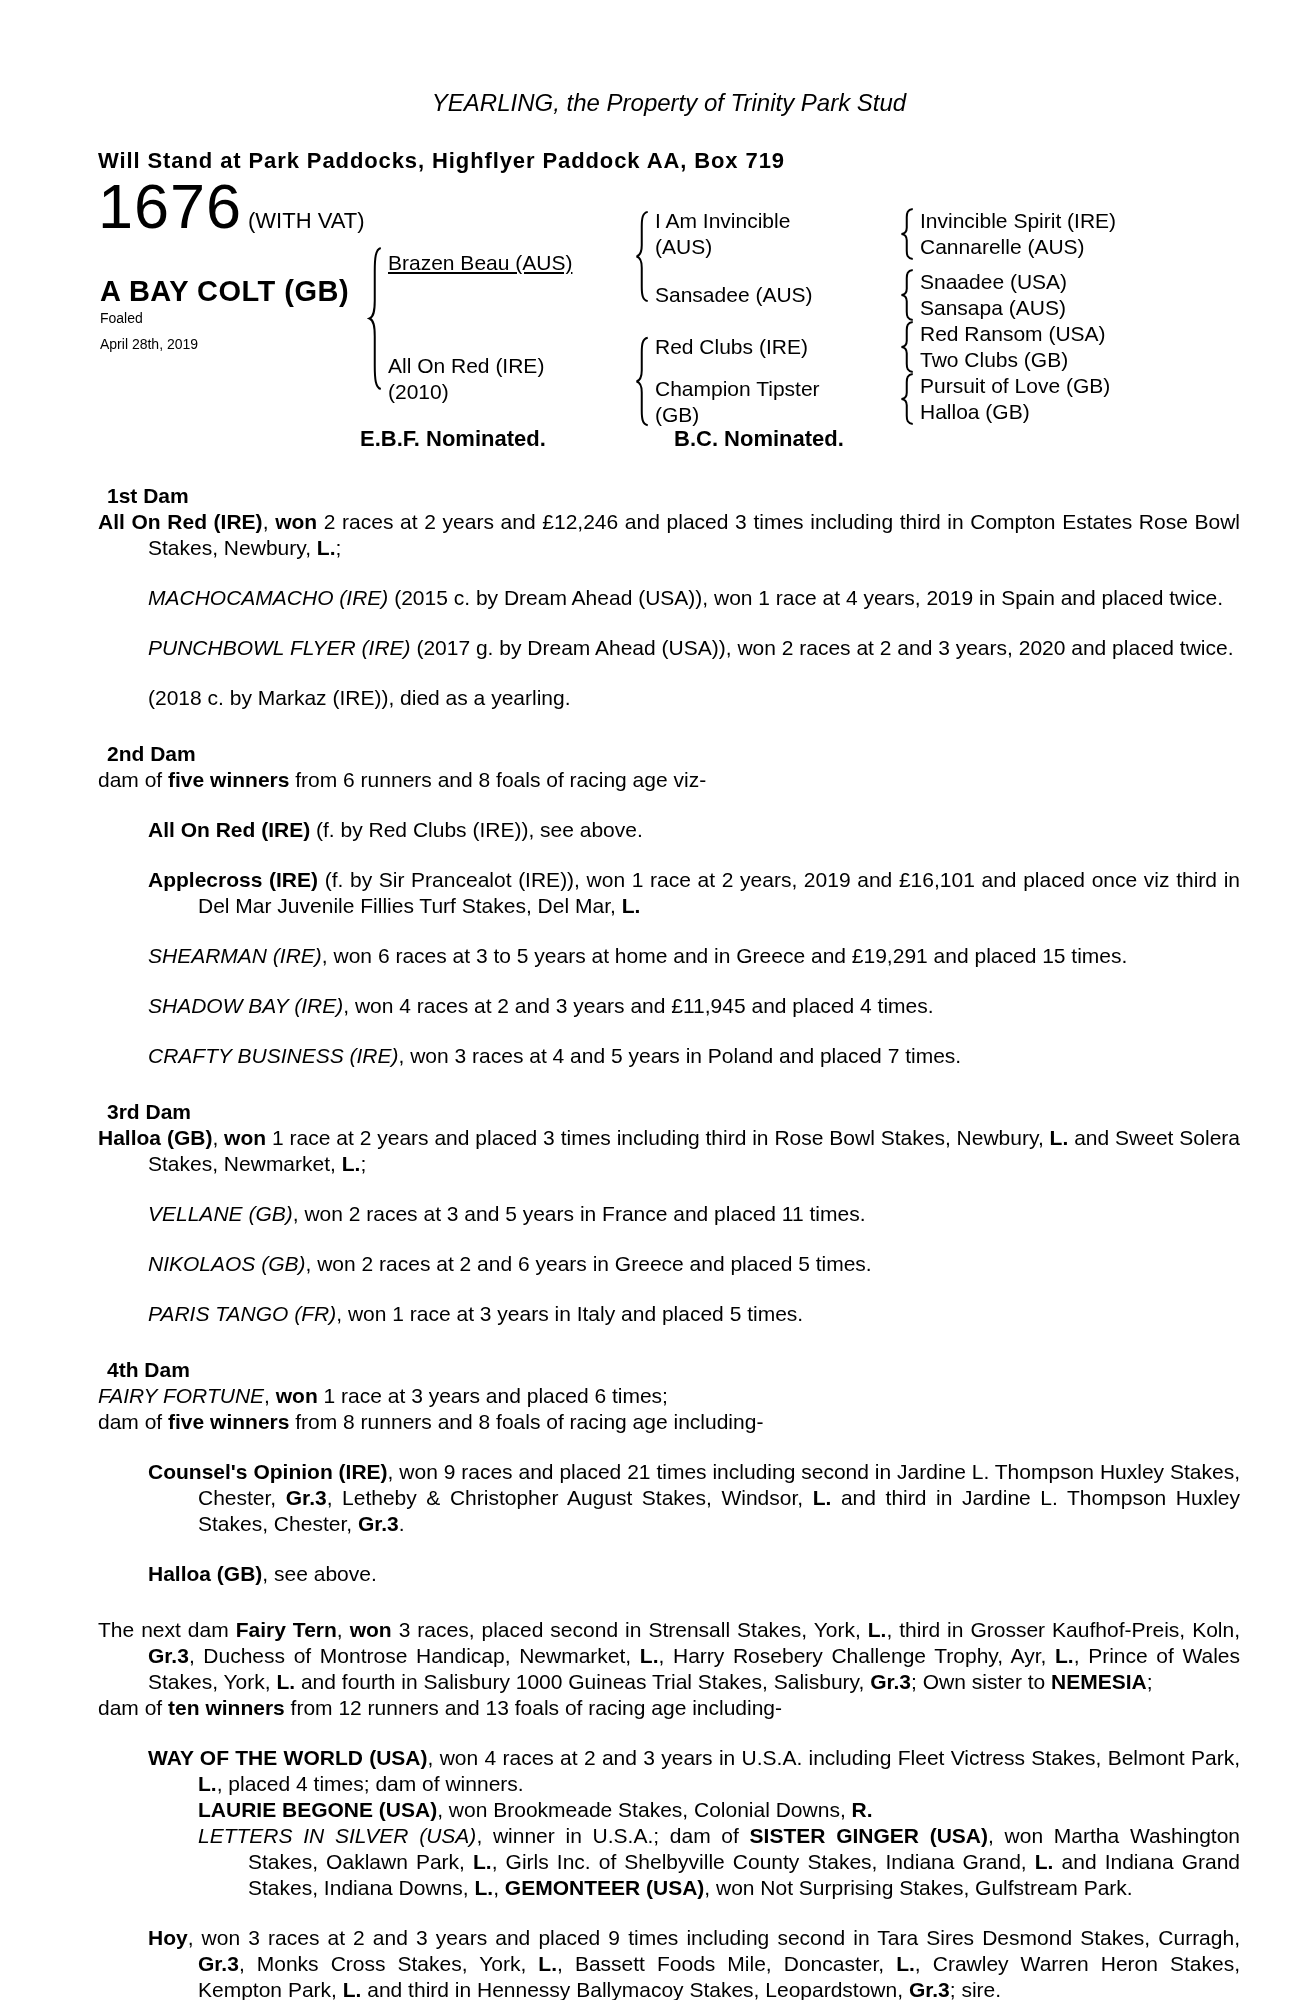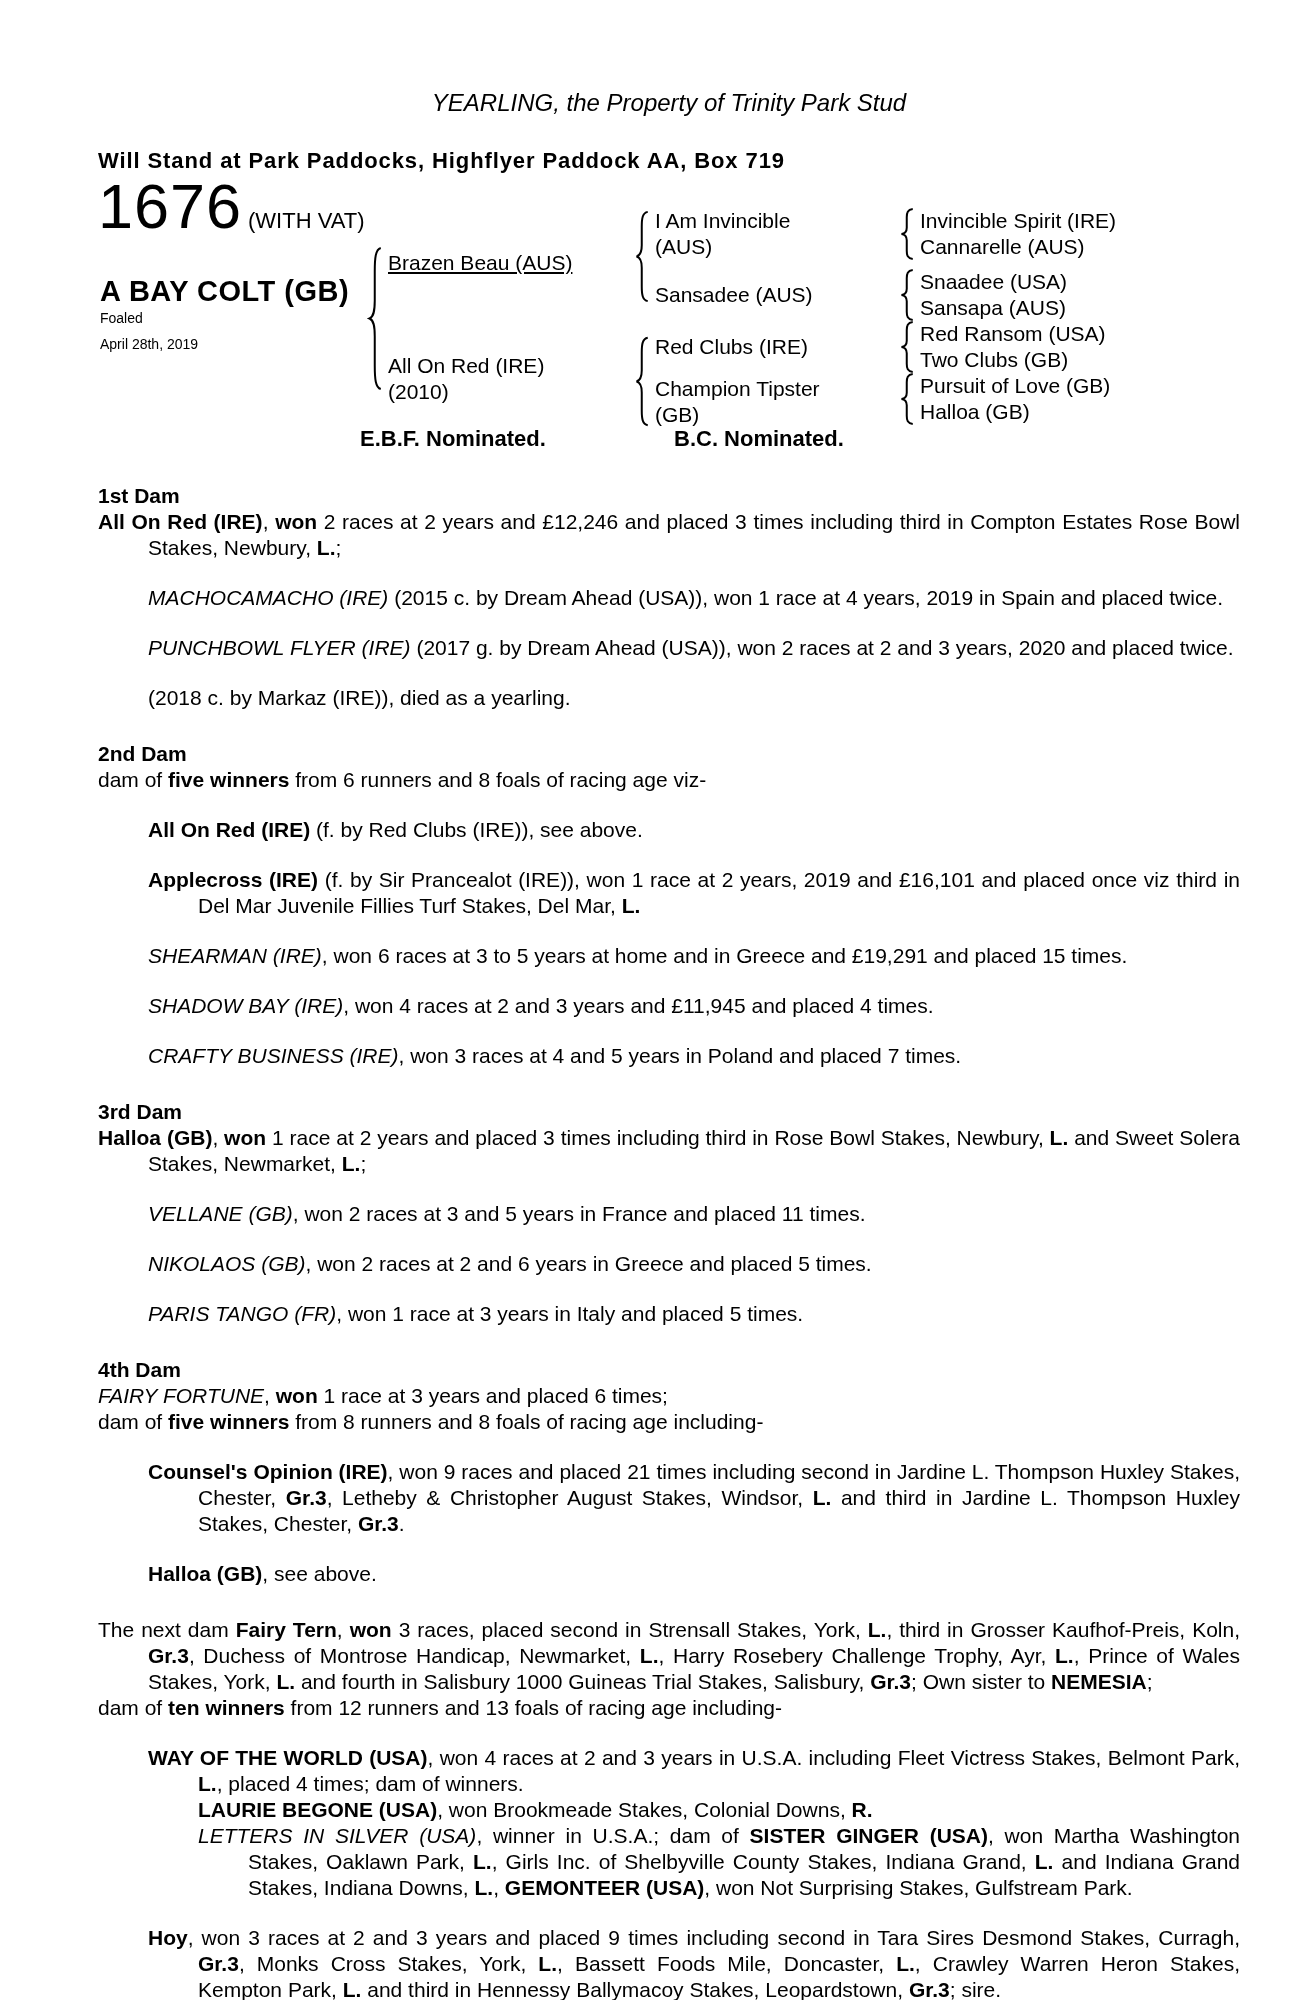--- a/index.html
+++ b/index.html
@@ -26,21 +26,21 @@
   .lotvat  { font-size:22px; }
   .colt-desc { font-weight:bold; font-size:29px; letter-spacing:0.5px; }
   .foaled  { font-size:14px; }
   .nom     { font-weight:bold; font-size:22px; }
   svg.brace { position:absolute; width:15px; overflow:visible; }
   svg.brace path { fill:none; stroke:#000; stroke-width:2; vector-effect:non-scaling-stroke; }
   
   .dam-sections { margin-top:26px; font-size:21px; line-height:26px; }
   .section { margin-top:30px; }
   .section:first-child { margin-top:0; }
-  .sec-heading { font-weight:bold; }
+  .sec-heading { font-weight:bold;margin-left:9px; }
   .para { hyphens:none; }
   .para.just { text-align:justify; }
   .l0 { padding-left:50px;  text-indent:-50px; }
   .l1 { padding-left:100px; text-indent:-50px;margin-top:24px; }
   .l2 { padding-left:150px; text-indent:-50px; }
   .b  { font-weight:bold; }
   .i  { font-style:italic; }
 </style>
 </head>
 <body>

